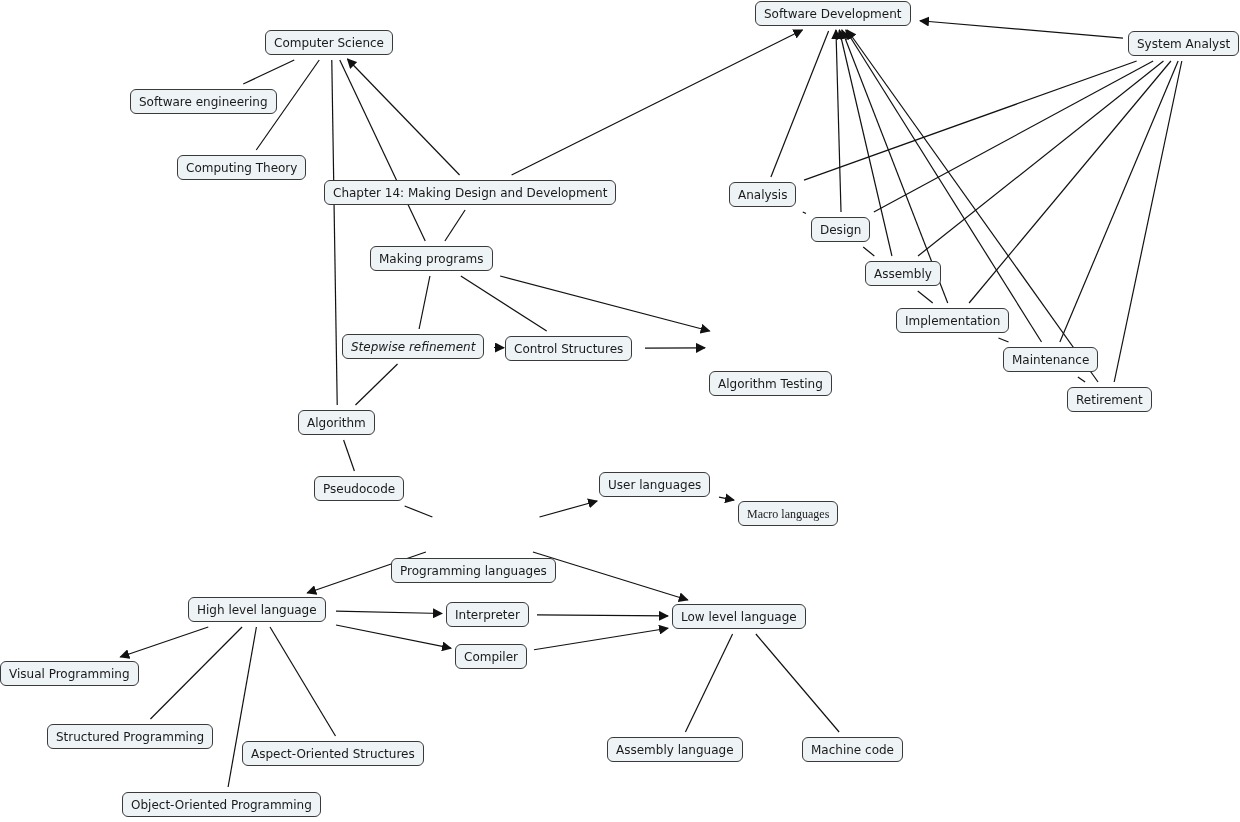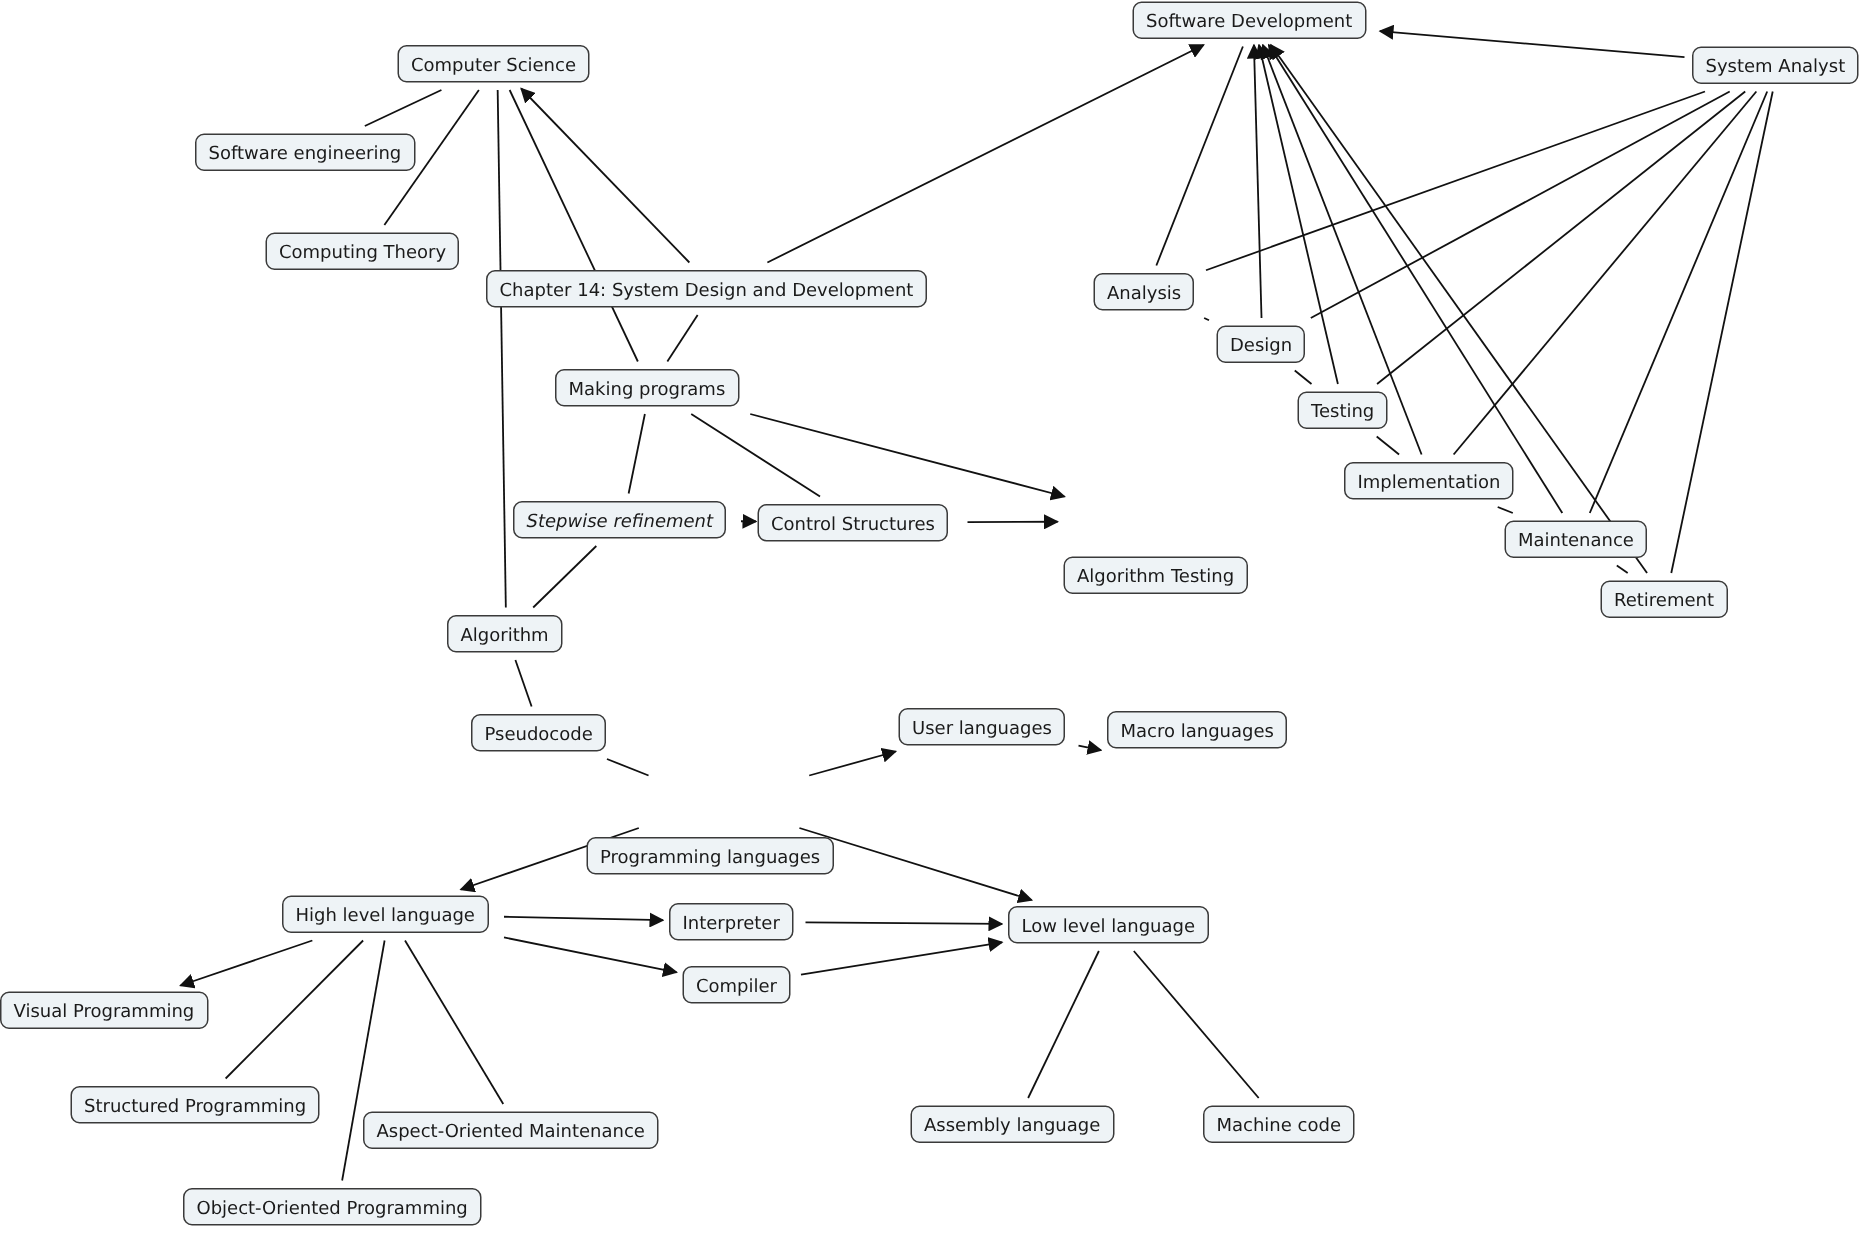--- a/index.html
+++ b/index.html
@@ -76,41 +76,41 @@
     <line x1="863.1761363636364" y1="247" x2="874.3238636363636" y2="256" stroke="#111111" stroke-width="1.2"></line>
     <line x1="917.781914893617" y1="291" x2="932.718085106383" y2="303" stroke="#111111" stroke-width="1.2"></line>
     <line x1="998.474358974359" y1="338" x2="1008.525641025641" y2="342" stroke="#111111" stroke-width="1.2"></line>
     <line x1="1077.875" y1="377" x2="1085.125" y2="382" stroke="#111111" stroke-width="1.2"></line>
   </svg>
 
 <div id="nodes">
     <div class="node" style="left: 265px; top: 30px;">Computer Science</div>
     <div class="node" style="left: 130px; top: 89px;">Software engineering</div>
     <div class="node" style="left: 177px; top: 155px;">Computing Theory</div>
-    <div class="node" style="left: 324px; top: 180px;">Chapter 14: System Design and Development</div>
+    <div class="node" style="left: 324px; top: 180px;">Chapter 14: Making Design and Development</div>
     <div class="node" style="left: 370px; top: 246px;">Making programs</div>
     <div class="node" style="left: 342px; top: 334px; font-style: italic;">Stepwise refinement</div>
     <div class="node" style="left: 479px; top: 336px; margin-left: 26px;">Control Structures</div>
     <div class="node" style="left: 709px; top: 335px; margin-top: 36px;">Algorithm Testing</div>
     <div class="node" style="left: 298px; top: 410px;">Algorithm</div>
     <div class="node" style="left: 314px; top: 476px;">Pseudocode</div>
     <div class="node" style="left: 391px; top: 522px; margin-top: 36px;">Programming languages</div>
     <div class="node" style="left: 599px; top: 472px;">User languages</div>
-    <div class="node" style="left: 738px; top: 474px;">Macro languages</div>
+    <div class="node" style="left: 738px; top: 501px; font-family: Liberation Serif, serif;">Macro languages</div>
     <div class="node" style="left: 188px; top: 597px;">High level language</div>
     <div class="node" style="left: 446px; top: 602px;">Interpreter</div>
     <div class="node" style="left: 455px; top: 644px;">Compiler</div>
     <div class="node" style="left: 672px; top: 604px;">Low level language</div>
     <div class="node" style="left: 0px; top: 661px;">Visual Programming</div>
     <div class="node" style="left: 47px; top: 724px;">Structured Programming</div>
-    <div class="node" style="left: 242px; top: 741px;">Aspect-Oriented Maintenance</div>
+    <div class="node" style="left: 242px; top: 741px;">Aspect-Oriented Structures</div>
     <div class="node" style="left: 122px; top: 792px;">Object-Oriented Programming</div>
     <div class="node" style="left: 607px; top: 737px;">Assembly language</div>
     <div class="node" style="left: 802px; top: 737px;">Machine code</div>
     <div class="node" style="left: 755px; top: 1px;">Software Development</div>
     <div class="node" style="left: 1128px; top: 31px;">System Analyst</div>
     <div class="node" style="left: 729px; top: 182px;">Analysis</div>
     <div class="node" style="left: 811px; top: 217px;">Design</div>
-    <div class="node" style="left: 865px; top: 261px;">Testing</div>
+    <div class="node" style="left: 865px; top: 261px;">Assembly</div>
     <div class="node" style="left: 896px; top: 308px; text-align: right;">Implementation</div>
     <div class="node" style="left: 1003px; top: 347px;">Maintenance</div>
     <div class="node" style="left: 1067px; top: 387px;">Retirement</div>
   </div>
 
 </body></html>

